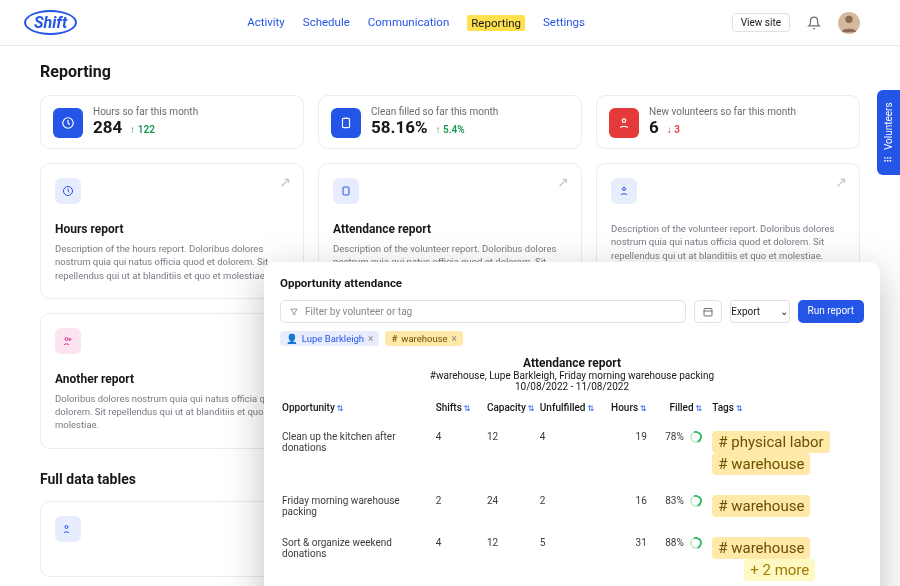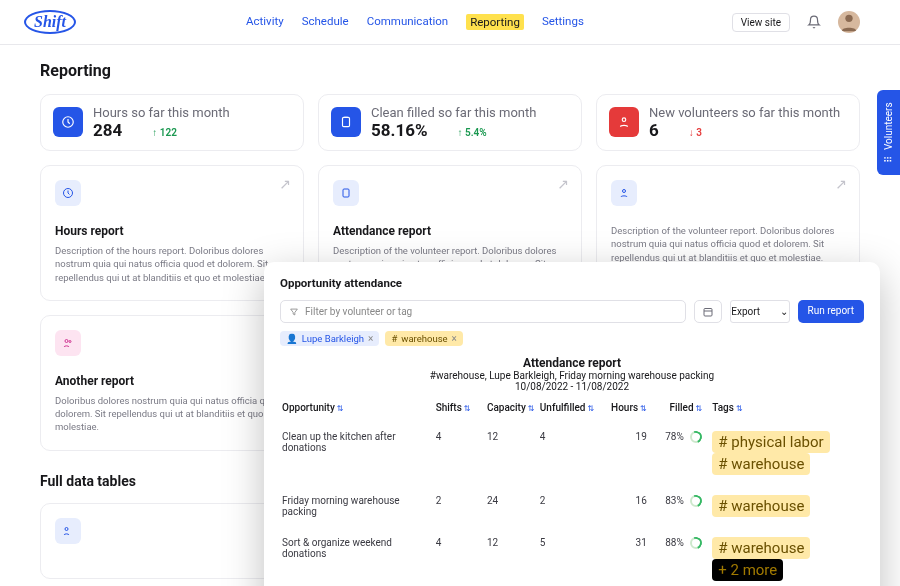--- a/index.html
+++ b/index.html
@@ -1,35 +1,35 @@
 <!DOCTYPE html>
 <html><head>
 <meta charset="utf-8">
 <style>
 * { margin: 0; padding: 0; box-sizing: border-box; }
 body { font-family: -apple-system, BlinkMacSystemFont, "Segoe UI", Roboto, sans-serif; background: #fff; color: #18181b; width: 900px; height: 586px; overflow: hidden; position: relative; }
 .topbar { display: flex; align-items: center; padding: 10px 40px 10px 24px; border-bottom: 1px solid #e8e8ec; }
-.logo { color: #2555e7; font-weight: 700; font-style: italic; font-size: 16px; border: 2px solid #2555e7; border-radius: 50%; padding: 1px 8px; font-family: Liberation Serif, serif; }
+.logo { color: #2555e7; font-weight: 700; font-style: italic; font-size: 16px; border: 2px solid #2555e7; border-radius: 50%; padding: 1px 8px; }
 .nav { display: flex; gap: 18px; margin-left: 170px; font-size: 11.5px; }
 .nav a { text-decoration: none; color: #2555e7; cursor: pointer; }
 .nav a.active { background: #ffe14d; color: #18181b; padding: 1px 4px; border-radius: 2px; }
 .top-right { margin-left: auto; display: flex; align-items: center; gap: 14px; }
 .view-site { font-size: 10px; border: 1px solid #e0e0e6; padding: 3px 8px; border-radius: 4px; cursor: pointer; }
 .bell, .avatar { width: 20px; height: 20px; display: flex; align-items: center; justify-content: center; }
 .avatar { border-radius: 50%; background: #d6b89e; width: 22px; height: 22px; overflow: hidden; }
 .page { padding: 16px 40px 0 40px; }
 .page-title { font-size: 16px; font-weight: 700; margin-bottom: 14px; }
 .stat-row { display: flex; gap: 14px; }
 .stat-card { flex: 1; border: 1px solid #ececf0; border-radius: 10px; padding: 10px 12px; display: flex; gap: 10px; align-items: flex-start; }
 .icon-box { width: 30px; height: 30px; border-radius: 6px; display: flex; align-items: center; justify-content: center; margin-top: 2px; }
 .icon-box.blue { background: #2555e7; color: #fff; }
 .icon-box.red { background: #e53a3a; color: #fff; }
-.stat-label { font-size: 13px; color: #6b6b76; }
+.stat-label { font-size: 10px; color: #6b6b76; }
 .stat-value { font-size: 17px; font-weight: 700; display: flex; align-items: baseline; gap: 8px; }
-.delta { font-size: 10px; font-weight: 600; margin-left: 22px; }
+.delta { font-size: 10px; font-weight: 600; }
 .delta.up { color: #1a9850; }
 .delta.down { color: #e53a3a; }
 .report-row { display: flex; gap: 14px; margin-top: 14px; }
 .report-card { flex: 1; border: 1px solid #ececf0; border-radius: 10px; padding: 14px 14px 16px; position: relative; }
 .report-card .corner-arrow { position: absolute; top: 10px; right: 12px; color: #c4c4cc; font-size: 14px; }
 .ic-small { width: 26px; height: 26px; border-radius: 6px; display: flex; align-items: center; justify-content: center; margin-bottom: 18px; }
 .ic-small.blue { background: #e7edfd; color: #2555e7; }
 .ic-small.pink { background: #fde4f1; color: #d03592; }
 .report-title { font-size: 12px; font-weight: 700; margin-bottom: 6px; }
 .report-desc { font-size: 9.5px; color: #7a7a85; line-height: 1.4; }
@@ -51,21 +51,21 @@
 .chip .x { color: #888; cursor: pointer; font-size: 10px; }
 .report-header-block { text-align: center; margin-bottom: 6px; }
 .report-header-block .t1 { font-size: 12px; font-weight: 700; }
 .report-header-block .t2 { font-size: 10px; }
 .report-header-block .t3 { font-size: 10px; }
 table { width: 100%; border-collapse: collapse; font-size: 10px; }
 th { text-align: left; font-weight: 500; color: #18181b; padding: 4px 2px 8px; }
 th .sort { color: #2555e7; font-size: 8px; margin-left: 2px; }
 td { padding: 10px 2px; vertical-align: top; color: #3a3a42; }
 .tag-pill { display: inline-block; background: #ffe9a8; color: #6a5000; font-size: 15px; padding: 2px 6px; border-radius: 4px; margin-right: 3px; white-space: nowrap; }
-.more-pill { background: #000000; color: #a17a00; }
+.more-pill { background: #fef9c3; color: #a17a00; margin-left: 32px; }
 .ring { width: 12px; height: 12px; border-radius: 50%; border: 2px solid #cde8cc; display: inline-block; vertical-align: middle; margin-left: 4px; position: relative; }
 .ring::after { content: ''; position: absolute; inset: -2px; border-radius: 50%; border: 2px solid transparent; border-top-color: #33b864; border-right-color: #33b864; transform: rotate(25deg); }
 .col-opp { width: 150px; }
 .col-sm { width: 50px; }
 .col-fill { width: 60px; text-align: right; padding-right: 8px; }
 .col-tags { width: 150px; }
 svg { display: block; }
 </style>
 </head>
 <body>

